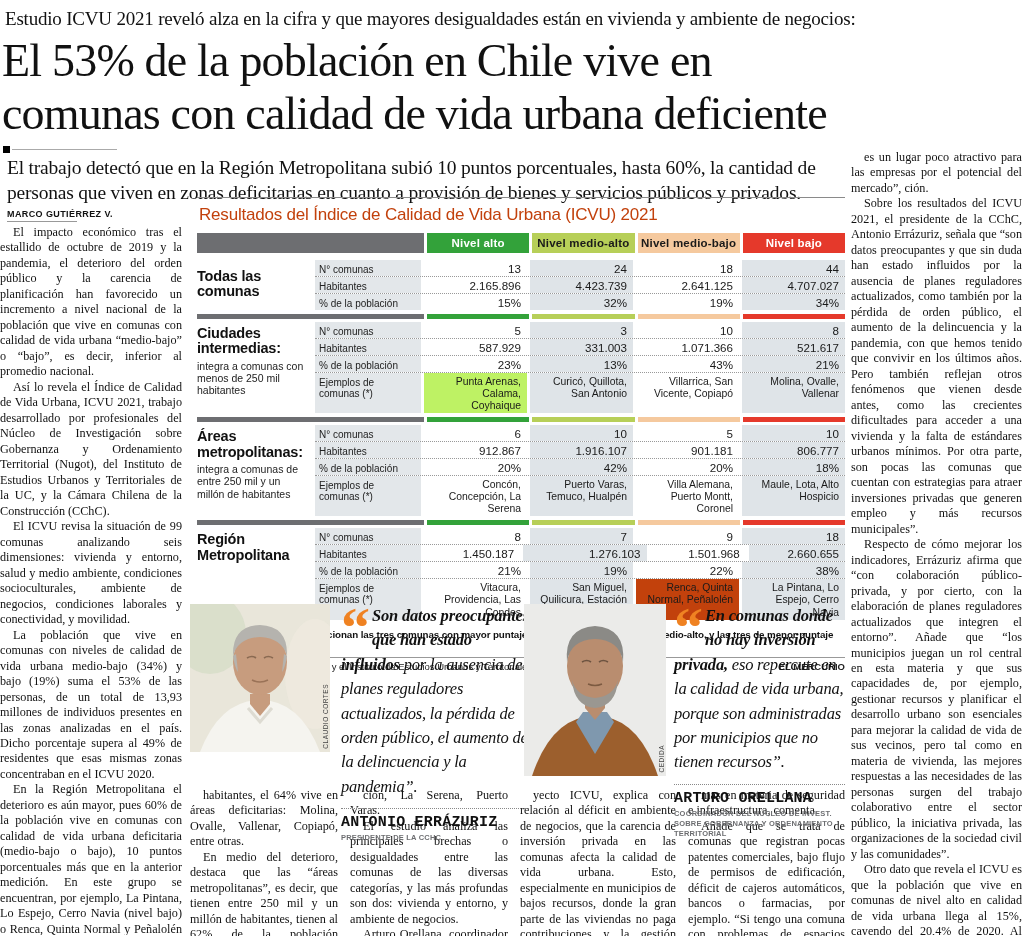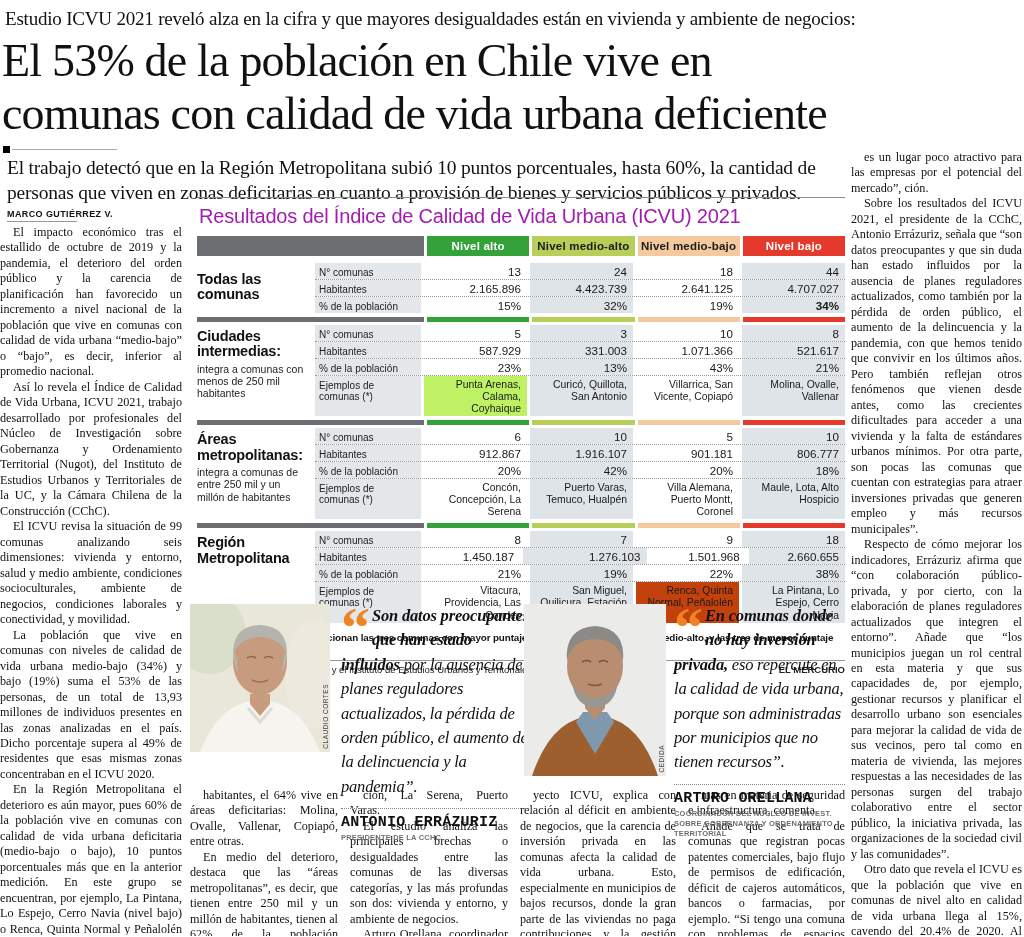--- a/index.html
+++ b/index.html
@@ -20,21 +20,21 @@
   .bodycol p{margin:0;text-indent:13px;}
   #col-left{left:0;top:225px;width:182px;height:710px;}
   #col-right{left:851px;top:150px;width:171px;height:785px;}
   #bcol1{left:190px;top:788px;width:148px;height:148px;}
   #bcol2{left:350px;top:788px;width:158px;height:148px;}
   #bcol3{left:520px;top:788px;width:156px;height:148px;}
   #bcol4{left:688px;top:788px;width:157px;height:148px;}
   
   .infographic{position:absolute;left:197px;top:197px;width:648px;font-family:"Liberation Sans",sans-serif;}
   .ig-topline{border-top:1px solid #8a8a8a;}
-  .ig-title{font-size:20px;color:#a21caf;margin:7px 0 8px 2px;letter-spacing:-.2px;}
+  .ig-title{font-size:17px;color:#c2410c;margin:7px 0 8px 2px;letter-spacing:-.2px;}
   .t-head{display:flex;gap:3px;height:20px;margin-bottom:3px;}
   .t-head .hl{width:227px;}
   .t-head .lvl{flex:1;display:flex;align-items:center;justify-content:center;
                font-size:11.5px;font-weight:700;letter-spacing:.2px;}
   .t-section{position:relative;margin-top:4px;}
   .t-band{display:flex;gap:3px;height:5px;}
   .t-band .b0{width:227px;}
   .t-band .b{flex:1;}
   .t-name{position:absolute;left:0;top:12px;width:112px;}
   .t-name .nm{font-weight:700;font-size:14.5px;line-height:1.06;letter-spacing:-.2px;}
@@ -143,21 +143,21 @@
               <div class="t-cell" style="background: rgb(255, 255, 255);">2.165.896</div>
               <div class="t-cell" style="background: rgb(223, 228, 232);">4.423.739</div>
               <div class="t-cell" style="background: rgb(255, 255, 255);">2.641.125</div>
               <div class="t-cell" style="background: rgb(223, 228, 232);">4.707.027</div>
             </div>
             <div class="t-row">
               <div class="t-lbl" style="background: rgb(227, 231, 234);">% de la población</div>
               <div class="t-cell" style="background: rgb(255, 255, 255);">15%</div>
               <div class="t-cell" style="background: rgb(223, 228, 232);">32%</div>
               <div class="t-cell" style="background: rgb(255, 255, 255);">19%</div>
-              <div class="t-cell" style="background: rgb(223, 228, 232); font-weight: bold;">34%</div>
+              <div class="t-cell" style="background: rgb(223, 228, 232);">34%</div>
             </div>
           </div>
         </div>
         <div class="t-section">
           <div class="t-band">
             <div class="b0" style="background: rgb(109, 110, 113);"></div>
             <div class="b" style="background: rgb(51, 162, 58);"></div>
             <div class="b" style="background: rgb(183, 207, 88);"></div>
             <div class="b" style="background: rgb(245, 201, 158);"></div>
             <div class="b" style="background: rgb(229, 57, 43);"></div>

